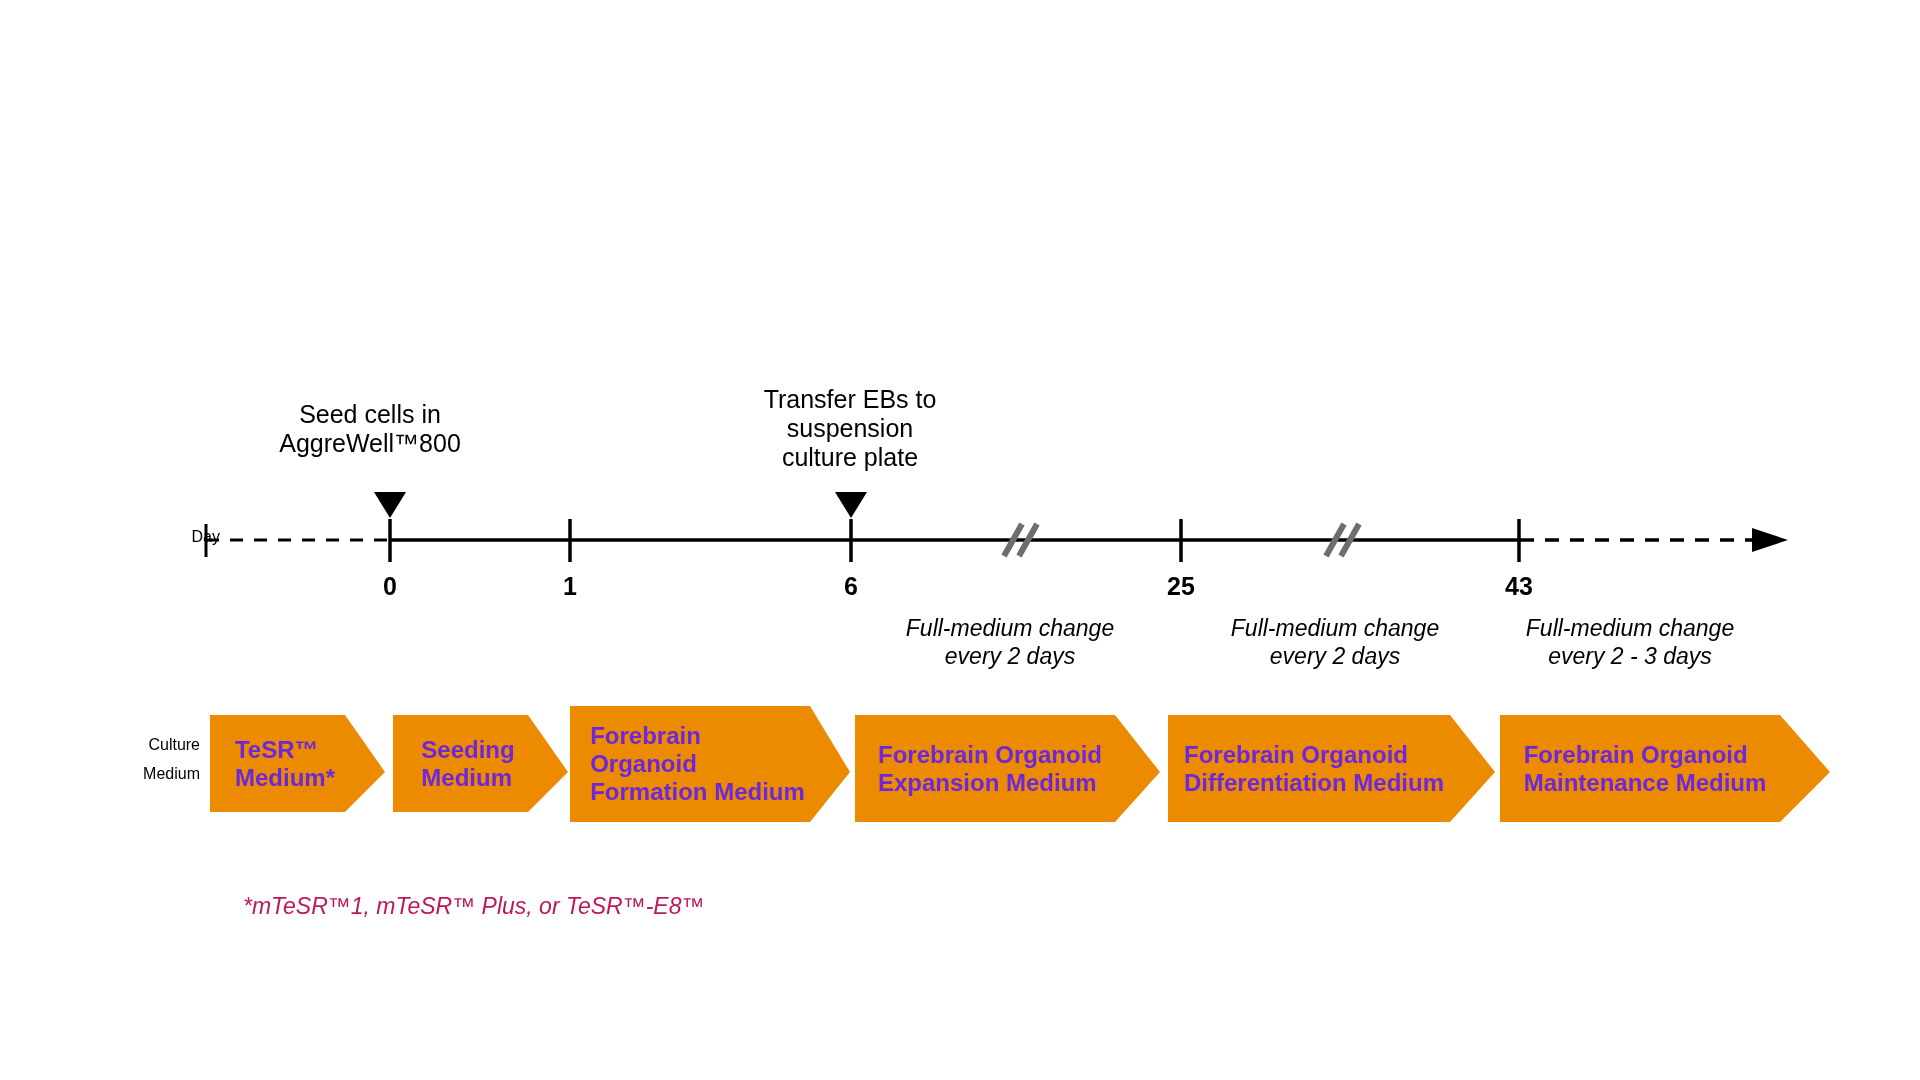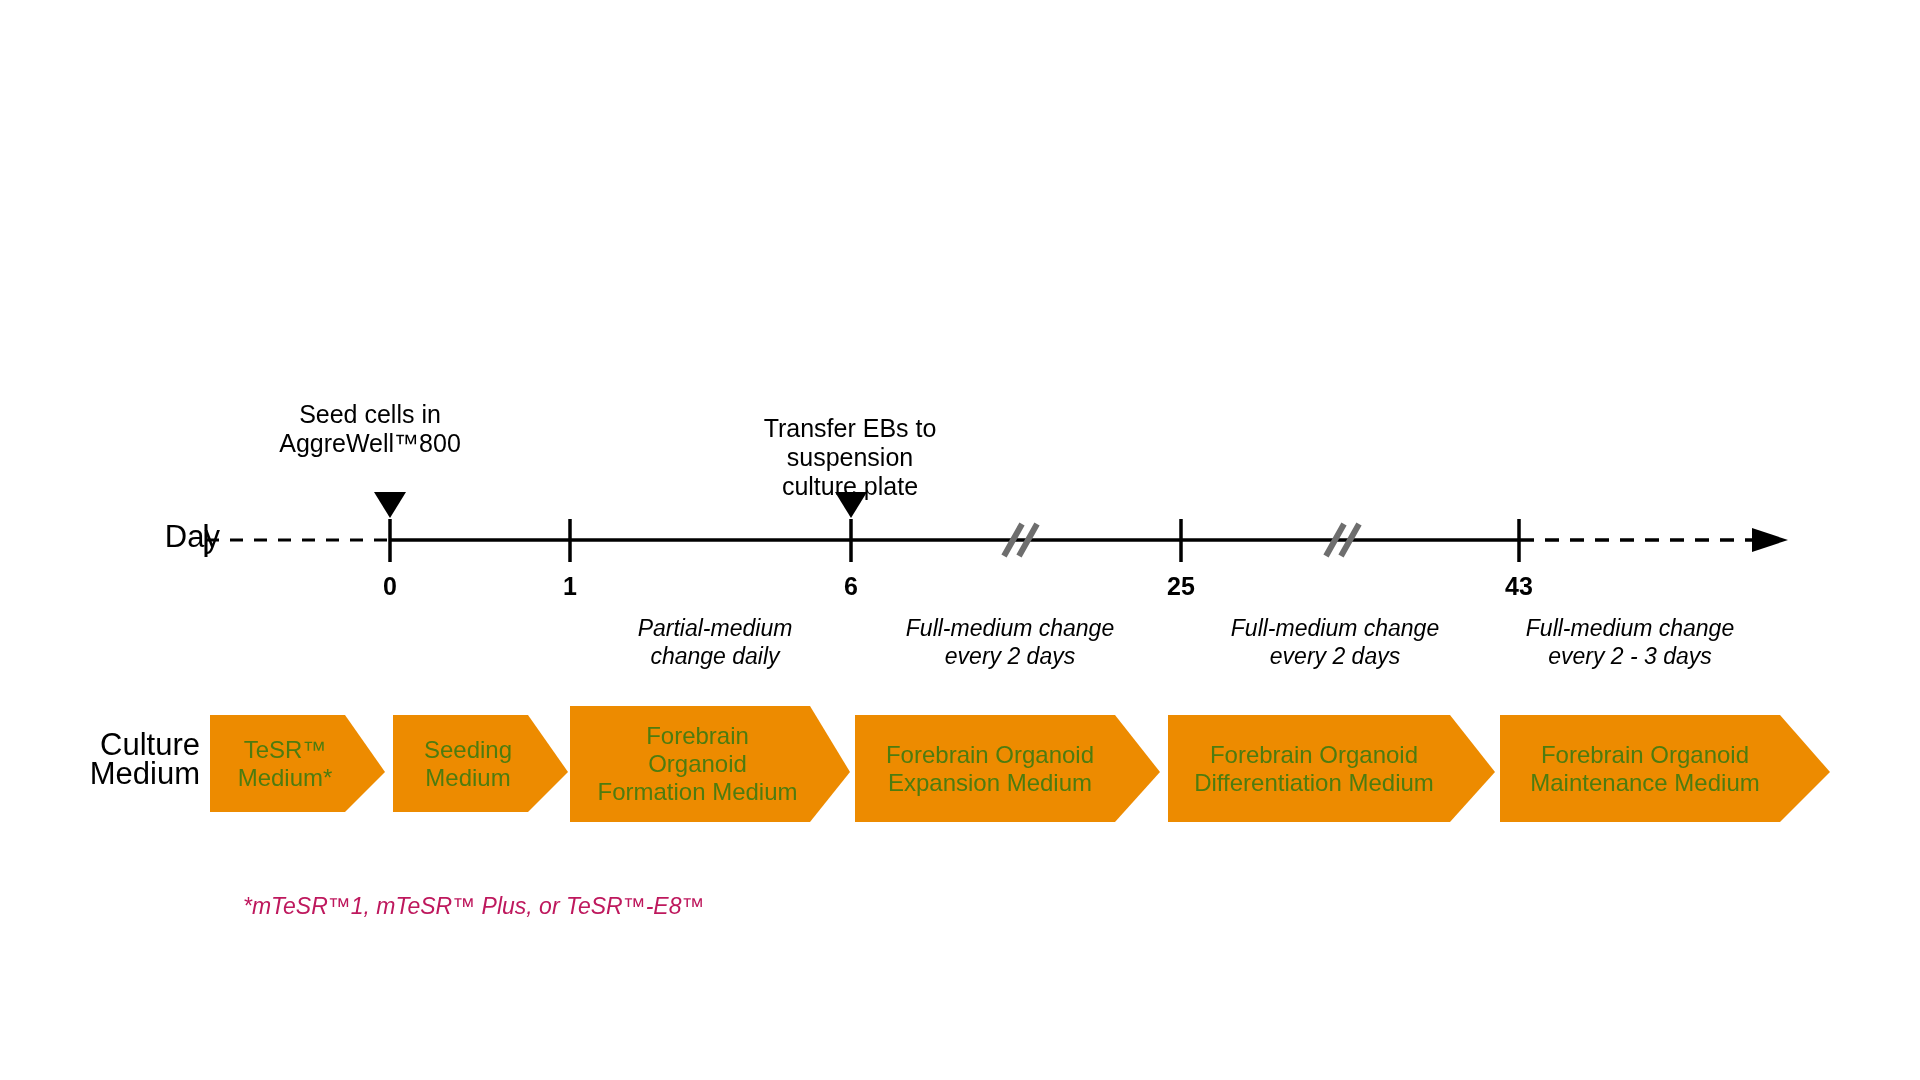--- a/index.html
+++ b/index.html
@@ -28,21 +28,21 @@
 
   .callout {
     font-size: 25px;
     line-height: 29px;
     text-align: center;
     color: #000;
     white-space: pre-line;
   }
 
   .axis-row-label {
-    font-size: 31px;
+    font-size: 16px;
     line-height: 29px;
     text-align: right;
     color: #000;
     white-space: pre-line;
   }
 
   .day-number {
     font-size: 25px;
     font-weight: bold;
     text-align: center;
@@ -70,40 +70,39 @@
     position: absolute;
     left: 0; top: 0;
     width: 1920px;
     height: 1080px;
     overflow: visible;
   }
 
   
   .chev-label {
     position: absolute;
-    color: #4d7c0f;
-    font-weight: normal;
+    color: #6d28d9;
+    font-weight: bold;
     font-size: 24px;
     line-height: 28px;
-    text-align: center;
     white-space: pre-line;
     display: flex;
     align-items: center;
     justify-content: center;
   }
 </style>
 </head>
 <body>
 
 <div id="stage">
 
   <div class="abs callout" style="left:240px; top:400px; width:260px;">Seed cells in
 AggreWell™800</div>
 
-  <div class="abs callout" style="left:720px; top:385px; width:260px;margin-top:29px;">Transfer EBs to
+  <div class="abs callout" style="left:720px; top:385px; width:260px;">Transfer EBs to
 suspension
 culture plate</div>
 
   <div class="abs axis-row-label" style="left:40px; top:522px; width:180px;">Day</div>
 
   <svg id="axis-svg" viewBox="0 0 1920 1080">
 
     <line x1="206" y1="540" x2="390" y2="540" stroke="#000" stroke-width="3" stroke-dasharray="13 11"></line>
 
     <line x1="206" y1="524" x2="206" y2="557" stroke="#000" stroke-width="3"></line>
@@ -132,22 +131,20 @@
     <polygon points="374,492 406,492 390,518" fill="#000"></polygon>
     <polygon points="835,492 867,492 851,518" fill="#000"></polygon>
   </svg>
 
   <div class="abs day-number" style="left:340px; top:572px; width:100px;">0</div>
   <div class="abs day-number" style="left:520px; top:572px; width:100px;">1</div>
   <div class="abs day-number" style="left:801px; top:572px; width:100px;">6</div>
   <div class="abs day-number" style="left:1131px; top:572px; width:100px;">25</div>
   <div class="abs day-number" style="left:1469px; top:572px; width:100px;">43</div>
 
-  <div class="abs note" style="left:590px; top:614px; width:250px;">Partial-medium
-change daily</div>
   <div class="abs note" style="left:880px; top:614px; width:260px;">Full-medium change
 every 2 days</div>
   <div class="abs note" style="left:1205px; top:614px; width:260px;">Full-medium change
 every 2 days</div>
   <div class="abs note" style="left:1490px; top:614px; width:280px;">Full-medium change
 every 2 - 3 days</div>
 
   <div class="abs axis-row-label" style="left:20px; top:730px; width:180px;">Culture
 Medium</div>
 

